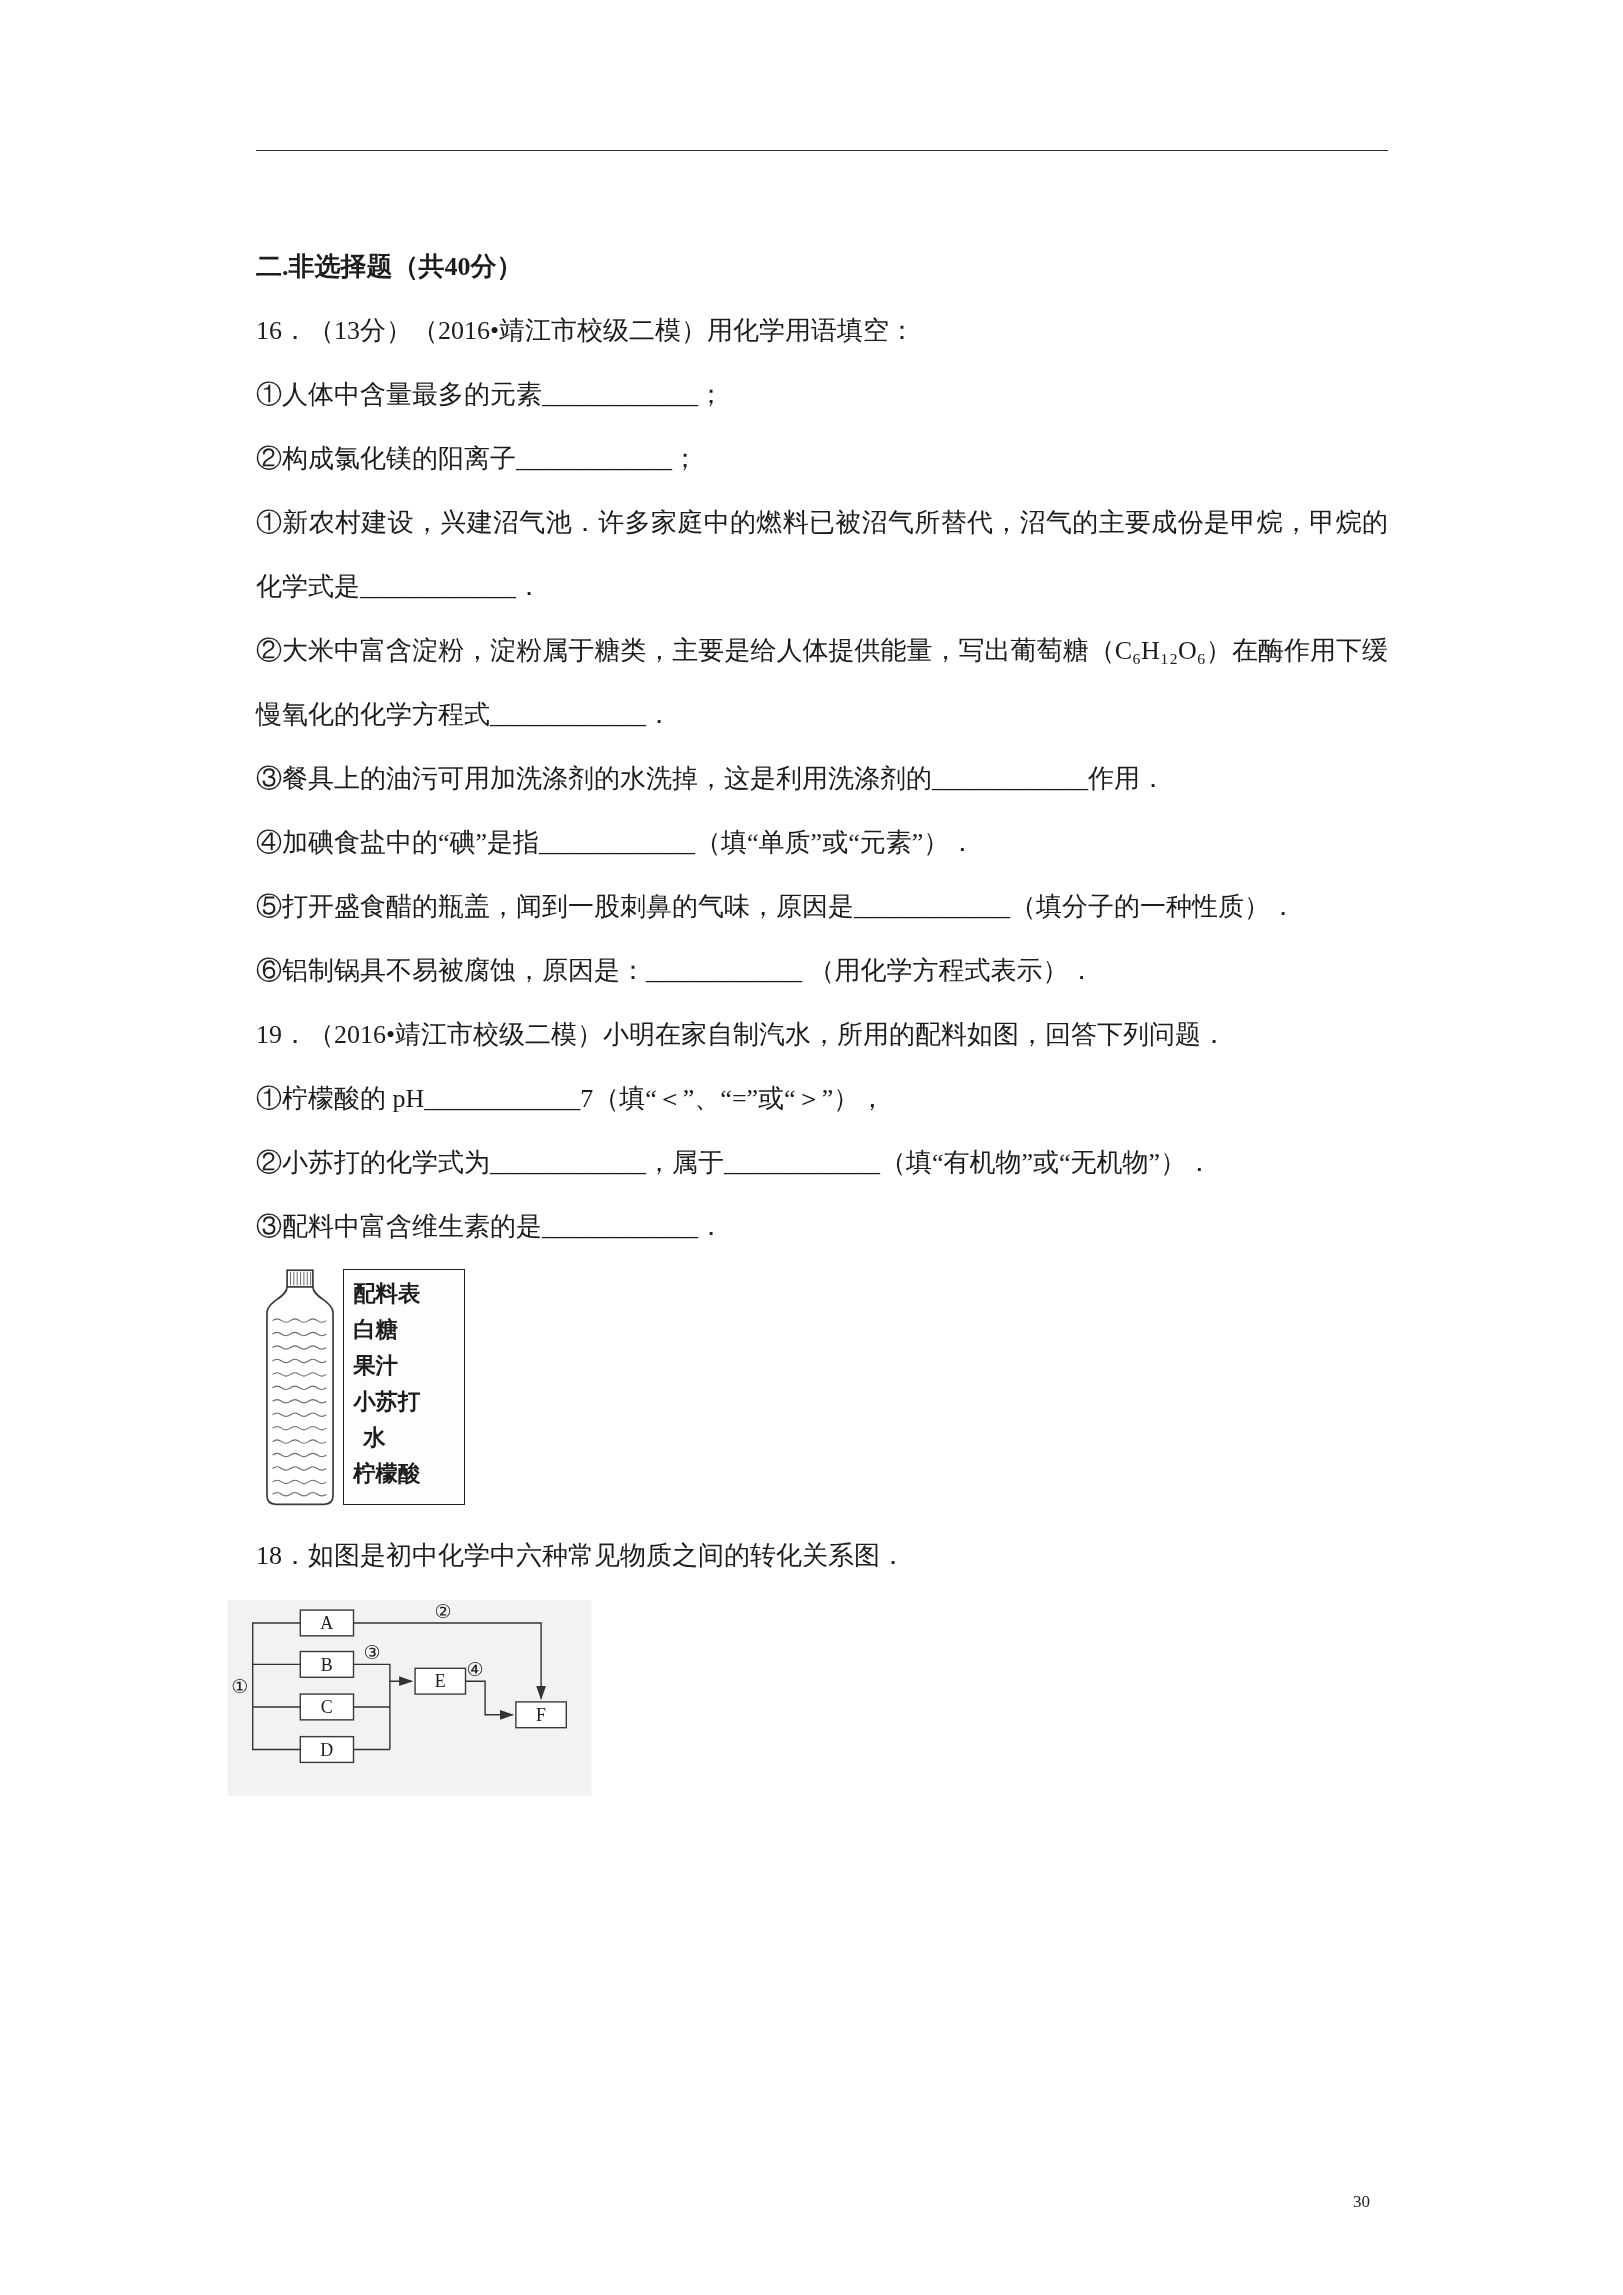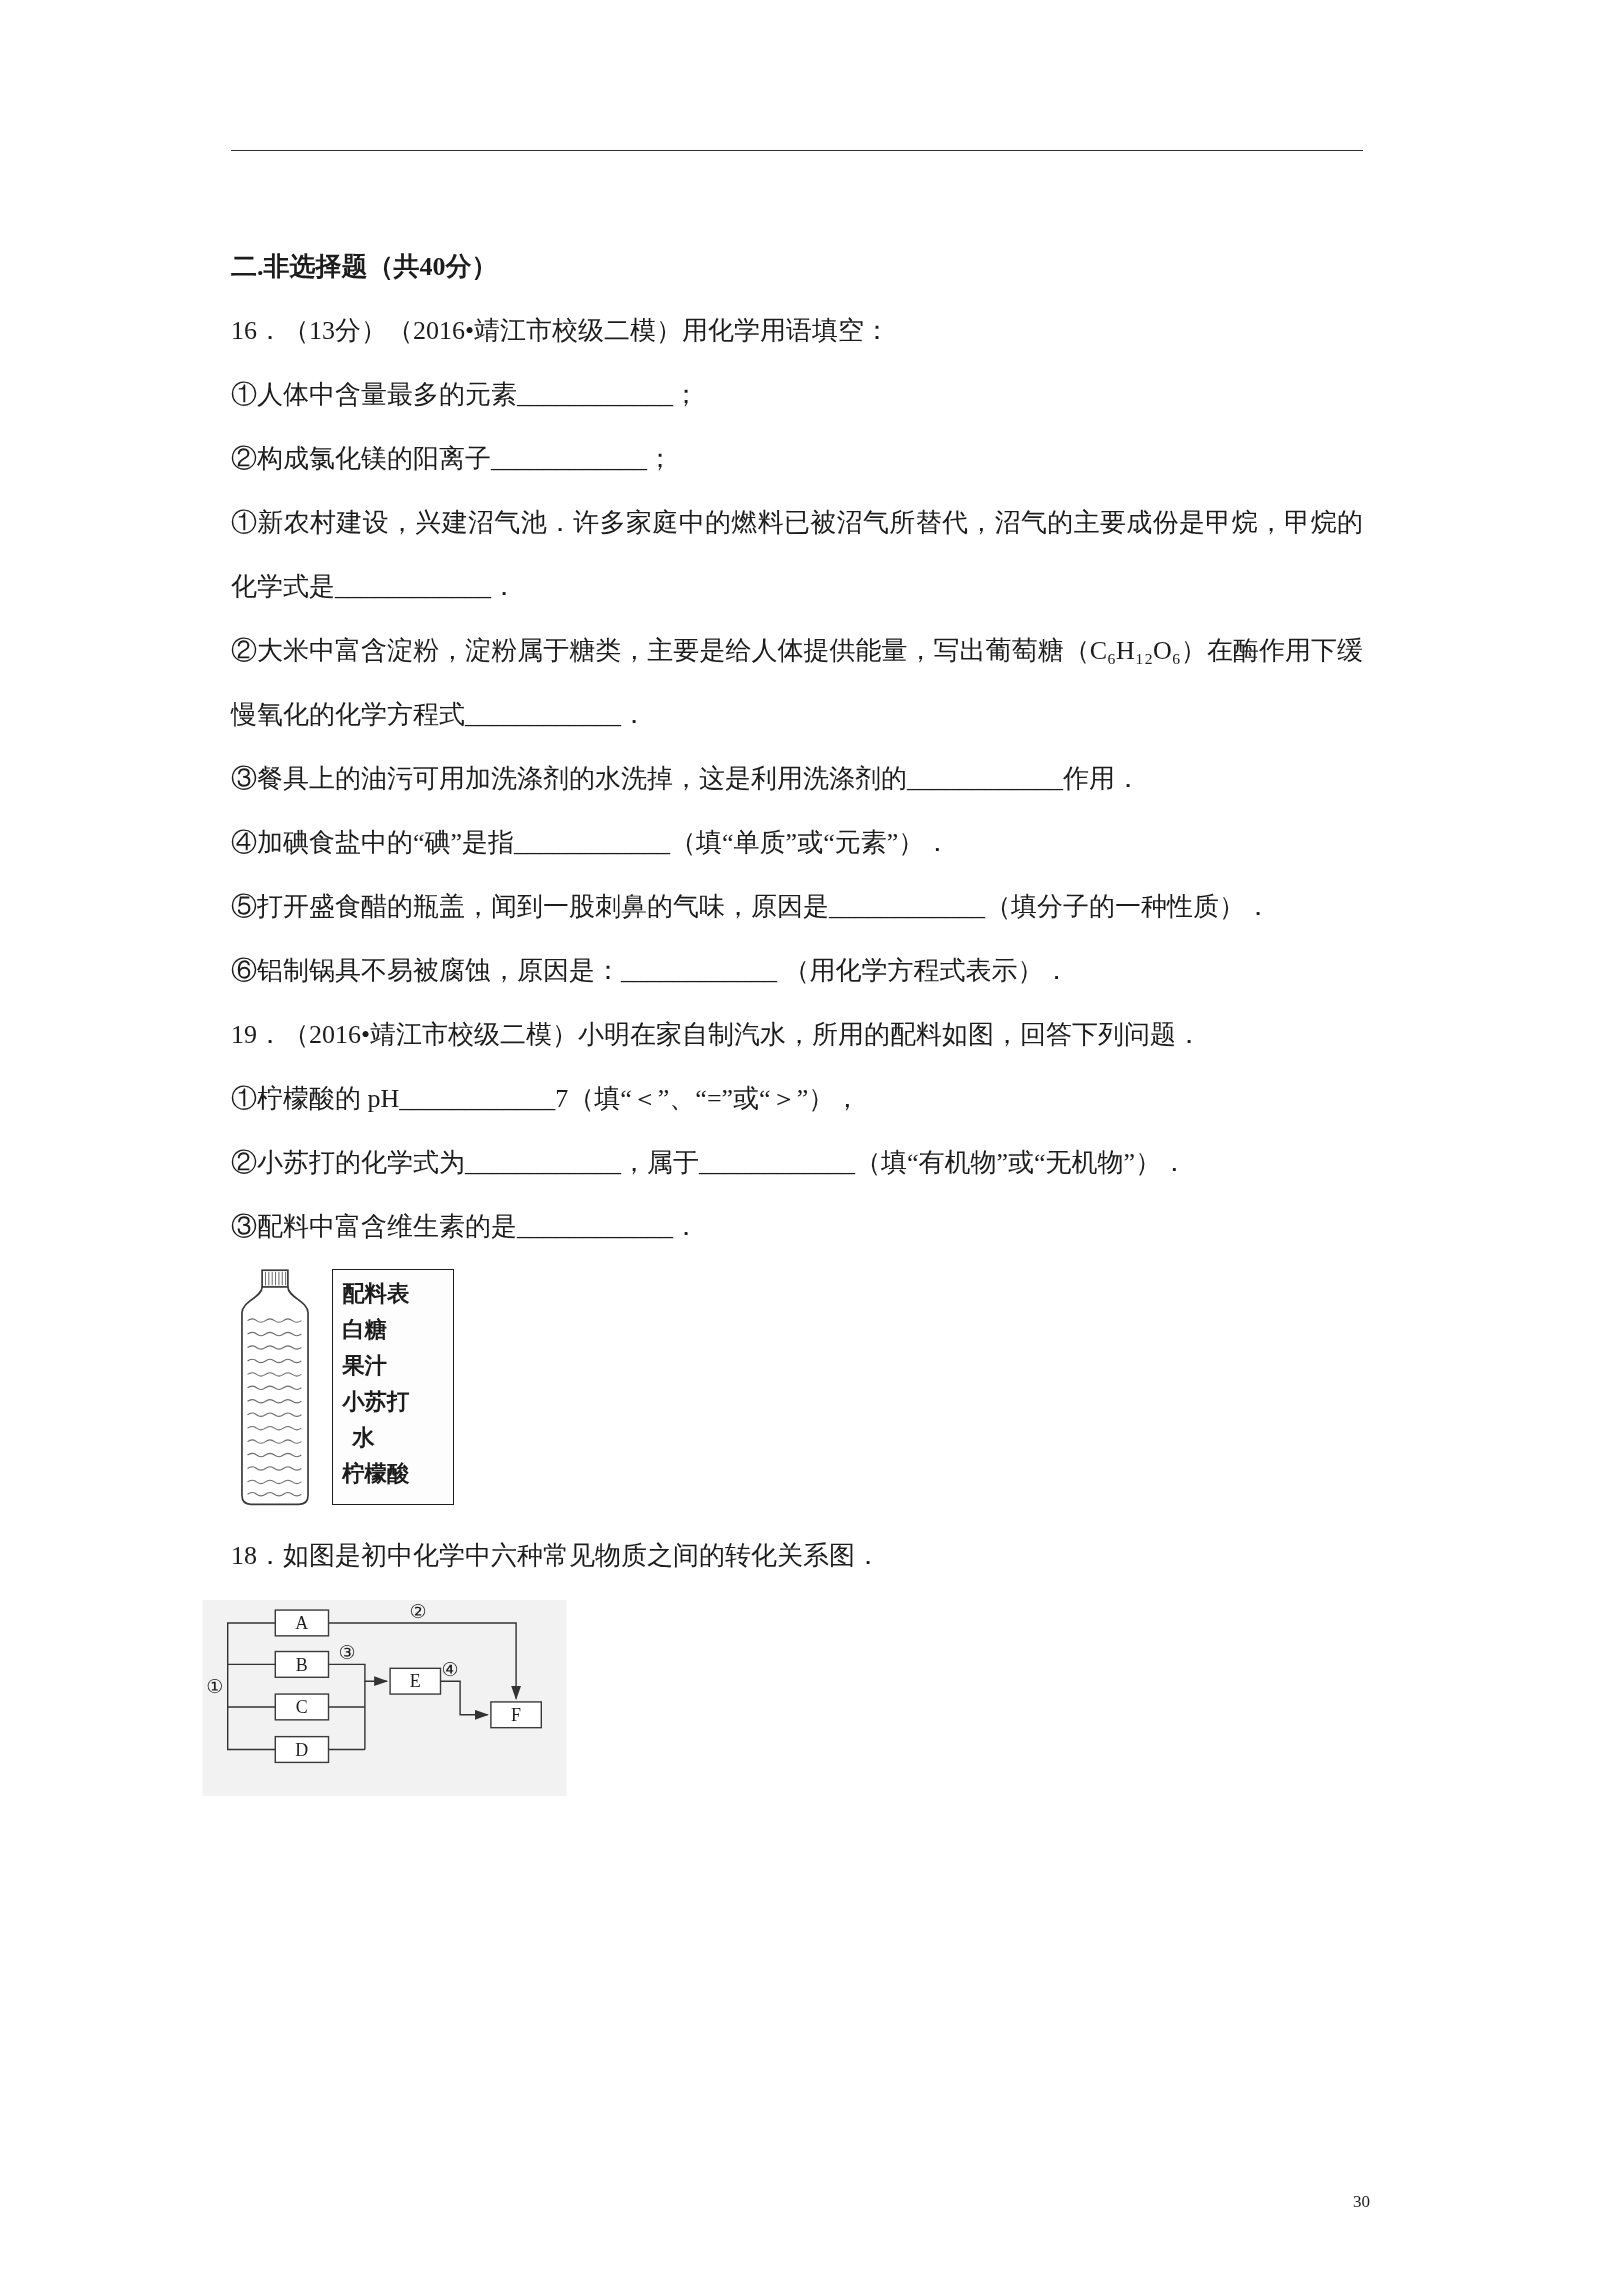--- a/index.html
+++ b/index.html
@@ -7,41 +7,41 @@
   .page {
     position:relative;
     width:1623px; height:2295px;
     background:#ffffff;
     font-family:"Liberation Serif","DejaVu Serif",serif;
     color:#1c1c1c;
     overflow:hidden;
   }
   .content {
     position:absolute;
-    left:231px; top:150px;
+    left:256px; top:150px;
     width:1132px;
   }
   .top-rule {
     width:100%;
     border-top:1.7px solid #2e2e2e;
   }
   .body-text {
     margin-top:84px;
     font-size:26px;
     line-height:64px;
     text-align:justify;
   }
   .body-text p { margin:0; }
   .section-title { font-weight:bold; }
 
   
   .figure-drink {
     display:flex;
     align-items:flex-start;
-    gap:15px;
+    gap:1px;
     margin:10px 0 13.5px 2.2px;
   }
   .bottle-svg { display:block; }
   .ingredients-box {
     width:122px;
     min-height:236px;
     border:1.7px solid #1d1d1d;
     padding:5.6px 9px;
     font-size:22.4px;
     font-weight:bold;

